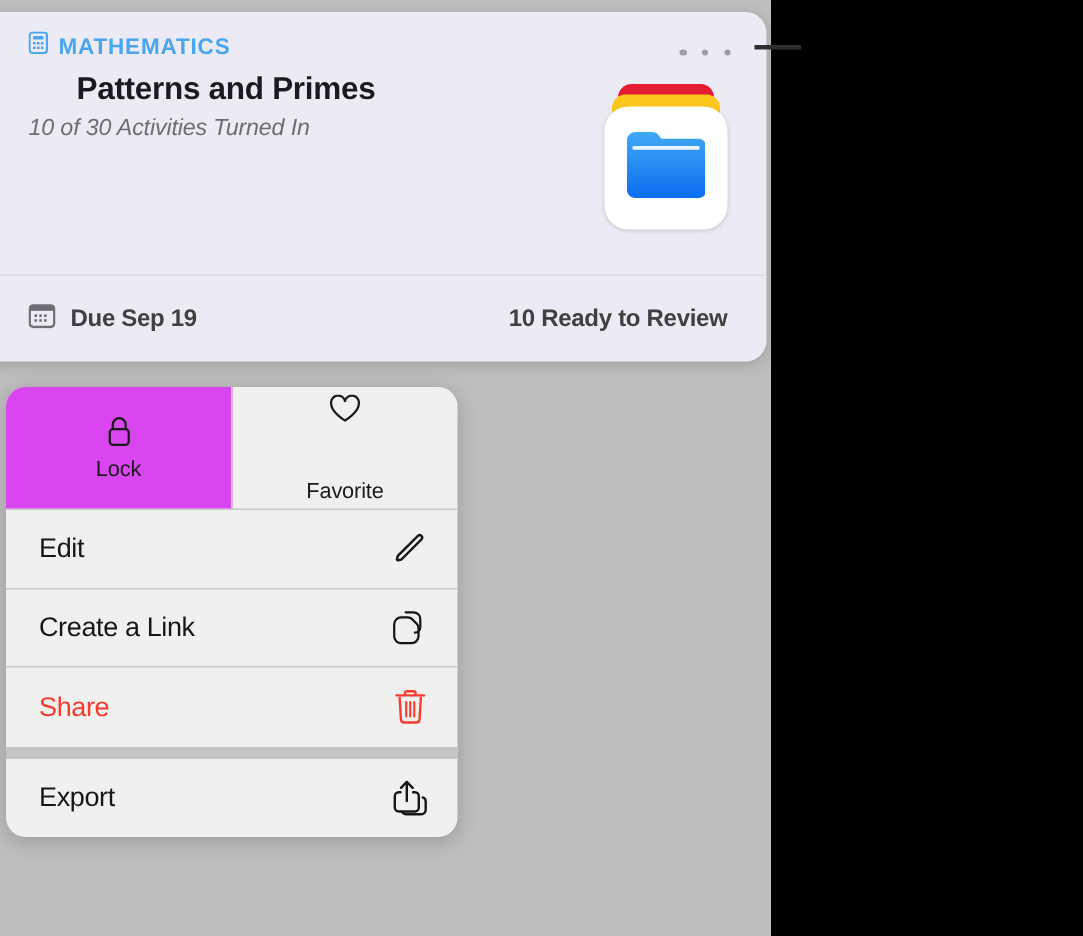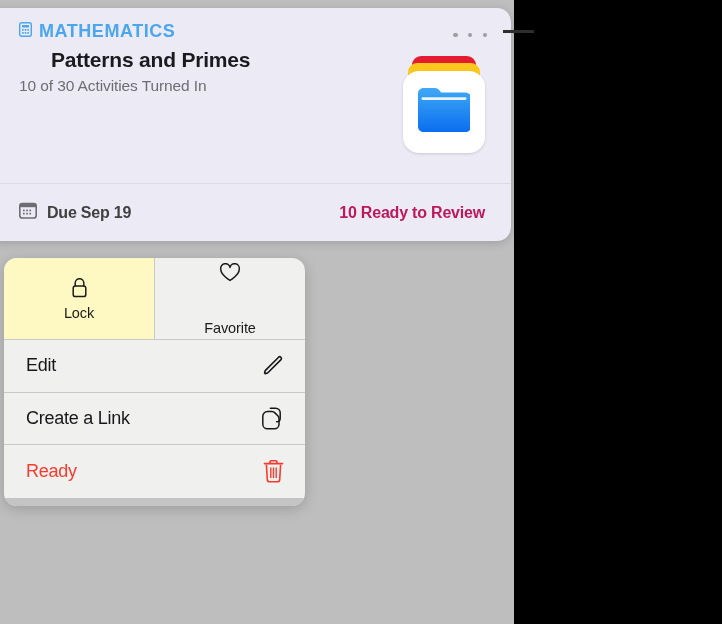--- a/index.html
+++ b/index.html
@@ -52,39 +52,40 @@
     display: flex;
     align-items: center;
     gap: 7px;
     height: 18px;
   }
 
   .calculator-icon { display: block; }
 
   .subject-label {
     color: #4aa7ef;
-    font-size: 18px;
+    font-size: 15px;
     font-weight: bold;
     letter-spacing: 0.55px;
   }
 
   .card-title {
     margin-top: 8px;
     font-size: 21px;
     font-weight: bold;
     color: #1b1b1f;
     letter-spacing: -0.2px;
     margin-left: 32px;
   }
 
   .card-subtitle {
     margin-top: 5px;
     font-size: 15.5px;
     color: #6d6d73;
     letter-spacing: -0.1px;
+    font-style: italic;
   }
 
   
   .overflow-button {
     position: absolute;
     right: 24px;
     top: 18px;
     width: 34px;
     height: 18px;
     display: flex;
@@ -153,21 +154,21 @@
   .due-text {
     font-size: 16px;
     font-weight: bold;
     color: #404040;
     letter-spacing: -0.2px;
   }
   .review-link {
     margin-left: auto;
     font-size: 16px;
     font-weight: bold;
-    color: #be185d;
+    color: #404040;
     letter-spacing: -0.2px;
     cursor: pointer;
   }
 
   
   .callout-line {
     position: absolute;
     left: 503px;
     top: 30px;
     width: 31px;
@@ -196,21 +197,21 @@
     flex: 1;
     display: flex;
     flex-direction: column;
     align-items: center;
     justify-content: center;
     gap: 6px;
     cursor: pointer;
     border-right: 1px solid #c9c9c8;
   }
   .quick-action:last-child { border-right: none; gap: 36px; }
-  .quick-action.is-highlighted { background: #fef9c3; }
+  .quick-action.is-highlighted { background: #d946ef; }
   .quick-action .qa-label {
     font-size: 14.5px;
     color: #1b1b1b;
     letter-spacing: -0.1px;
   }
   .qa-icon { height: 22px; display: flex; align-items: center; }
 
   .menu-group { border-bottom: 8px solid #c4c4c4; }
   .menu-group:last-child { border-bottom: none; }
 
@@ -356,31 +357,42 @@
         <span class="mi-label">Create a Link</span>
         <span class="mi-icon">
           <svg width="23" height="23" viewBox="0 0 23 23" fill="none">
             <path d="M8.4 1.2h5.2c2.6 0 4.6 2 4.6 4.6v5.4c0 2.6-2 3.6-3.6 3.6" stroke="#17171a" stroke-width="1.5" stroke-linejoin="round" stroke-linecap="round"></path>
             <path d="M5.4 4.6h4.4c1.2 0 2.3.5 3.1 1.3l2.9 2.9c.8.8 1.2 1.9 1.2 3v5.4c0 2.5-2 4.6-4.6 4.6H5.4c-2.5 0-4.6-2-4.6-4.6V9.2c0-2.5 2-4.6 4.6-4.6z" stroke="#17171a" stroke-width="1.5" stroke-linejoin="round"></path>
           </svg>
         </span>
       </div>
 
       <div class="menu-item is-destructive">
-        <span class="mi-label">Ready</span>
+        <span class="mi-label">Share</span>
         <span class="mi-icon">
           <svg width="21" height="23" viewBox="0 0 21 23" fill="none">
             <path d="M1.4 3.6h18.2" stroke="#f73c2d" stroke-width="1.6" stroke-linecap="round"></path>
             <path d="M7 3.4V1.9c0-.6.5-1.1 1.1-1.1h4.8c.6 0 1.1.5 1.1 1.1v1.5" stroke="#f73c2d" stroke-width="1.6" stroke-linejoin="round"></path>
             <path d="M3.4 4.6l.9 15c.07 1.2 1.05 2.1 2.2 2.1h8c1.15 0 2.13-.9 2.2-2.1l.9-15" stroke="#f73c2d" stroke-width="1.6" stroke-linejoin="round"></path>
             <path d="M7.8 8v9.6M10.5 8v9.6M13.2 8v9.6" stroke="#f73c2d" stroke-width="1.4" stroke-linecap="round"></path>
           </svg>
         </span>
       </div>
     </div>
 
     <div class="menu-group">
 
 
+      <div class="menu-item">
+        <span class="mi-label">Export</span>
+        <span class="mi-icon">
+          <svg width="23" height="24" viewBox="0 0 23 24" fill="none">
+            <path d="M9.2 1.4v12.6" stroke="#17171a" stroke-width="1.6" stroke-linecap="round"></path>
+            <path d="M5.3 5.2L9.2 1.3l3.9 3.9" stroke="#17171a" stroke-width="1.6" stroke-linecap="round" stroke-linejoin="round"></path>
+            <path d="M5 8.2H3.8C2.4 8.2 1.2 9.4 1.2 10.8v7.6c0 1.45 1.2 2.6 2.6 2.6h10.8c1.45 0 2.6-1.15 2.6-2.6v-7.6c0-1.4-1.15-2.6-2.6-2.6h-1.2" stroke="#17171a" stroke-width="1.6" stroke-linejoin="round" stroke-linecap="round"></path>
+            <path d="M19.8 11.6c1.2.3 2 1.4 2 2.7v5.6c0 1.6-1.3 2.9-2.9 2.9H8.6c-1.1 0-2.1-.6-2.6-1.6" stroke="#17171a" stroke-width="1.6" stroke-linejoin="round" stroke-linecap="round"></path>
+          </svg>
+        </span>
+      </div>
     </div>
   </div>
 
 </div>
 
 </body></html>

